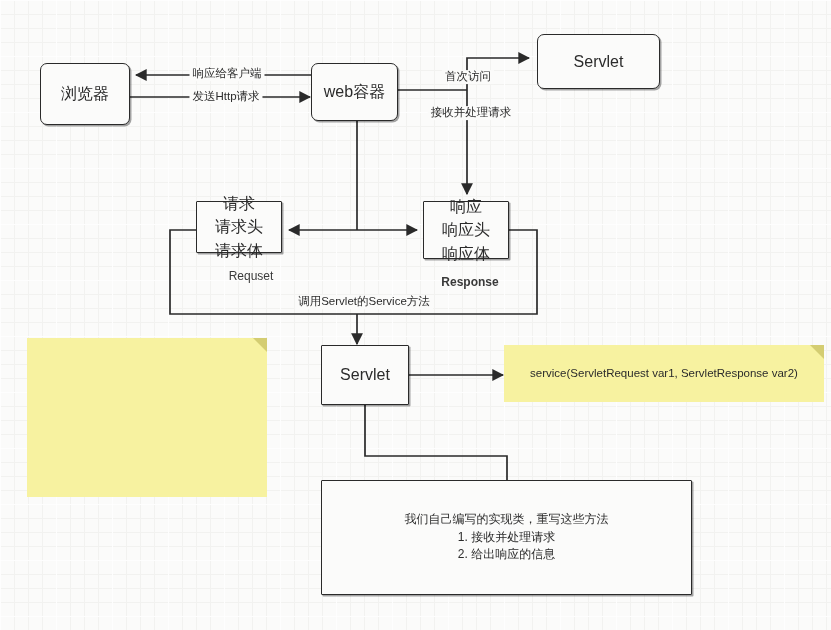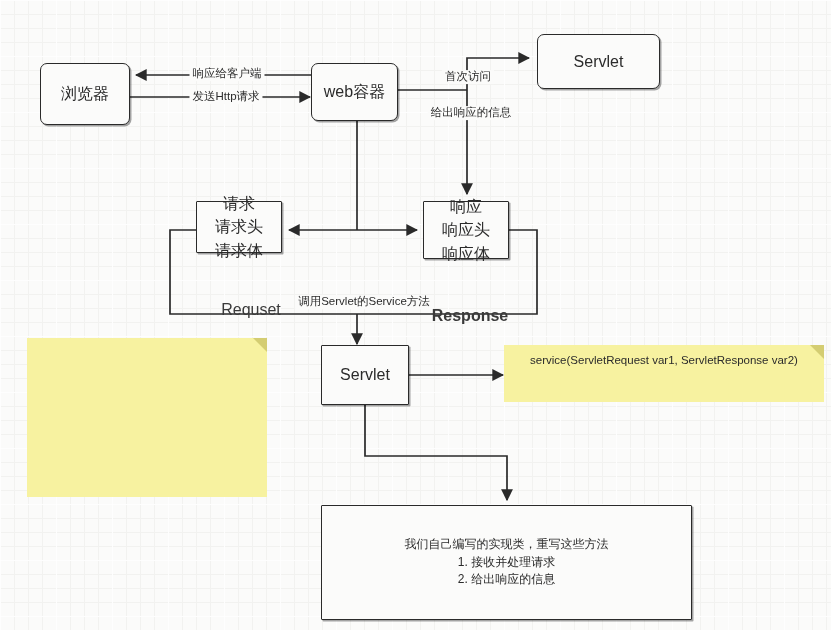--- a/index.html
+++ b/index.html
@@ -56,20 +56,21 @@
   .node.rounded { border-radius: 7px; }
   .node.square { border-radius: 1px; }
   .note {
     position: absolute;
     box-sizing: border-box;
     background: #f7f2a0;
     color: #2b2b2b;
     font-size: 11.5px;
     line-height: 1.6;
     display: flex;
+    align-items: center;
     justify-content: center;
     text-align: center;
     white-space: pre-line;
     padding: 6px 12px;
   }
   .note .fold {
     position: absolute;
     top: 0;
     right: 0;
     width: 0;
@@ -82,25 +83,24 @@
     font-size: 11.5px;
     color: #2b2b2b;
     background: #fbfbfa;
     padding: 0 3px;
     white-space: nowrap;
     line-height: 1.2;
     transform: translate(-50%, -50%);
   }
   .caption {
     position: absolute;
-    font-size: 16px;
+    font-size: 12px;
     color: #3a3a3a;
     white-space: nowrap;
     transform: translateX(-50%);
-    margin-top: 32px;
   }
   .big-text {
     font-size: 12px;
   }
 </style>
 </head>
 <body>
 
 <div id="canvas">
 
@@ -148,31 +148,31 @@
   <div class="node square" style="left:196px; top:201px; width:86px; height:52px;">请求
 请求头
 请求体</div>
 
   <div class="node square" style="left:423px; top:201px; width:86px; height:58px;">响应
 响应头
 响应体</div>
 
   <div class="node square" style="left:321px; top:345px; width:88px; height:60px;">Servlet</div>
 
-  <div class="node square big-text" style="left:321px; top:505px; width:371px; height:115px;">我们自己编写的实现类，重写这些方法
+  <div class="node square big-text" style="left:321px; top:480px; width:371px; height:115px;">我们自己编写的实现类，重写这些方法
 1. 接收并处理请求
 2. 给出响应的信息</div>
 
   <div class="caption" style="left:251px; top:269px;">Requset</div>
   <div class="caption" style="left:470px; top:275px;font-weight:bold;">Response</div>
 
   <div class="edge-label" style="left:227px; top:74px;">响应给客户端</div>
   <div class="edge-label" style="left:226px; top:97px;">发送Http请求</div>
   <div class="edge-label" style="left:468px; top:77px;">首次访问</div>
-  <div class="edge-label" style="left:471px; top:113px;">给出响应的信息</div>
+  <div class="edge-label" style="left:471px; top:113px;">接收并处理请求</div>
   <div class="edge-label" style="left:364px; top:302px;">调用Servlet的Service方法</div>
 
   <div class="note" style="left:27px; top:338px; width:240px; height:159px;">
     <span class="fold"></span>
   </div>
 
   <div class="note" style="left:504px; top:345px; width:320px; height:57px;">
     <span class="fold"></span>
     <span>service(ServletRequest var1, ServletResponse var2)</span>
   </div>

